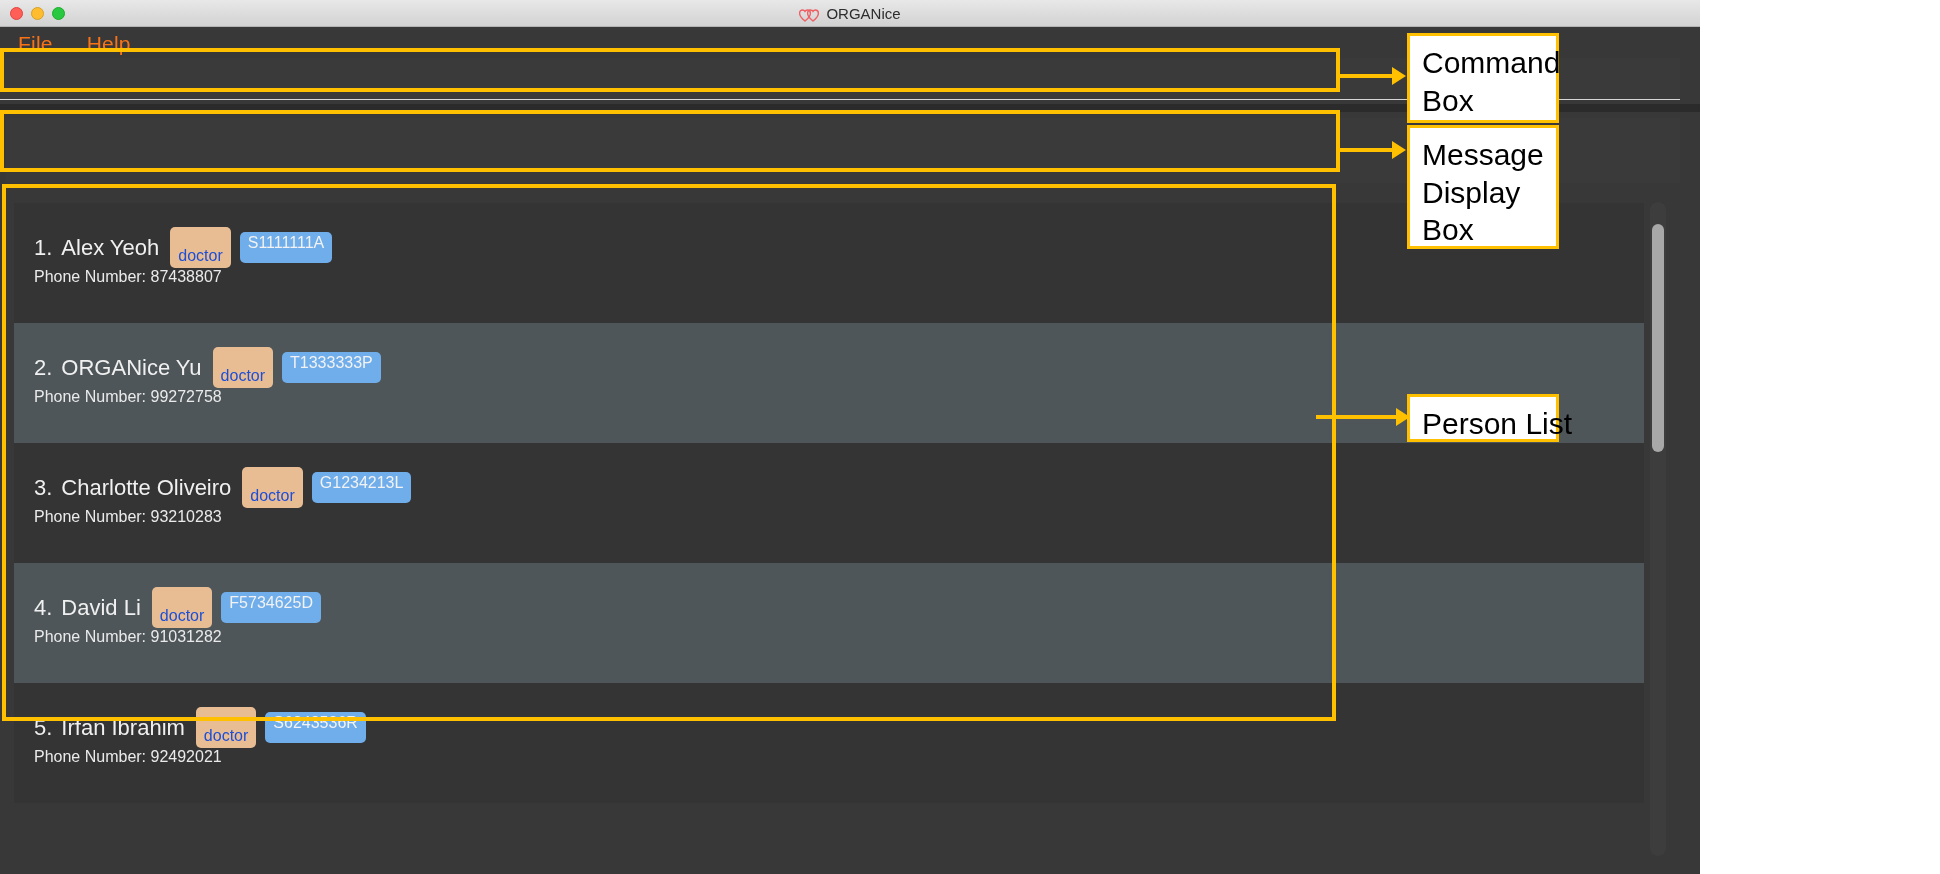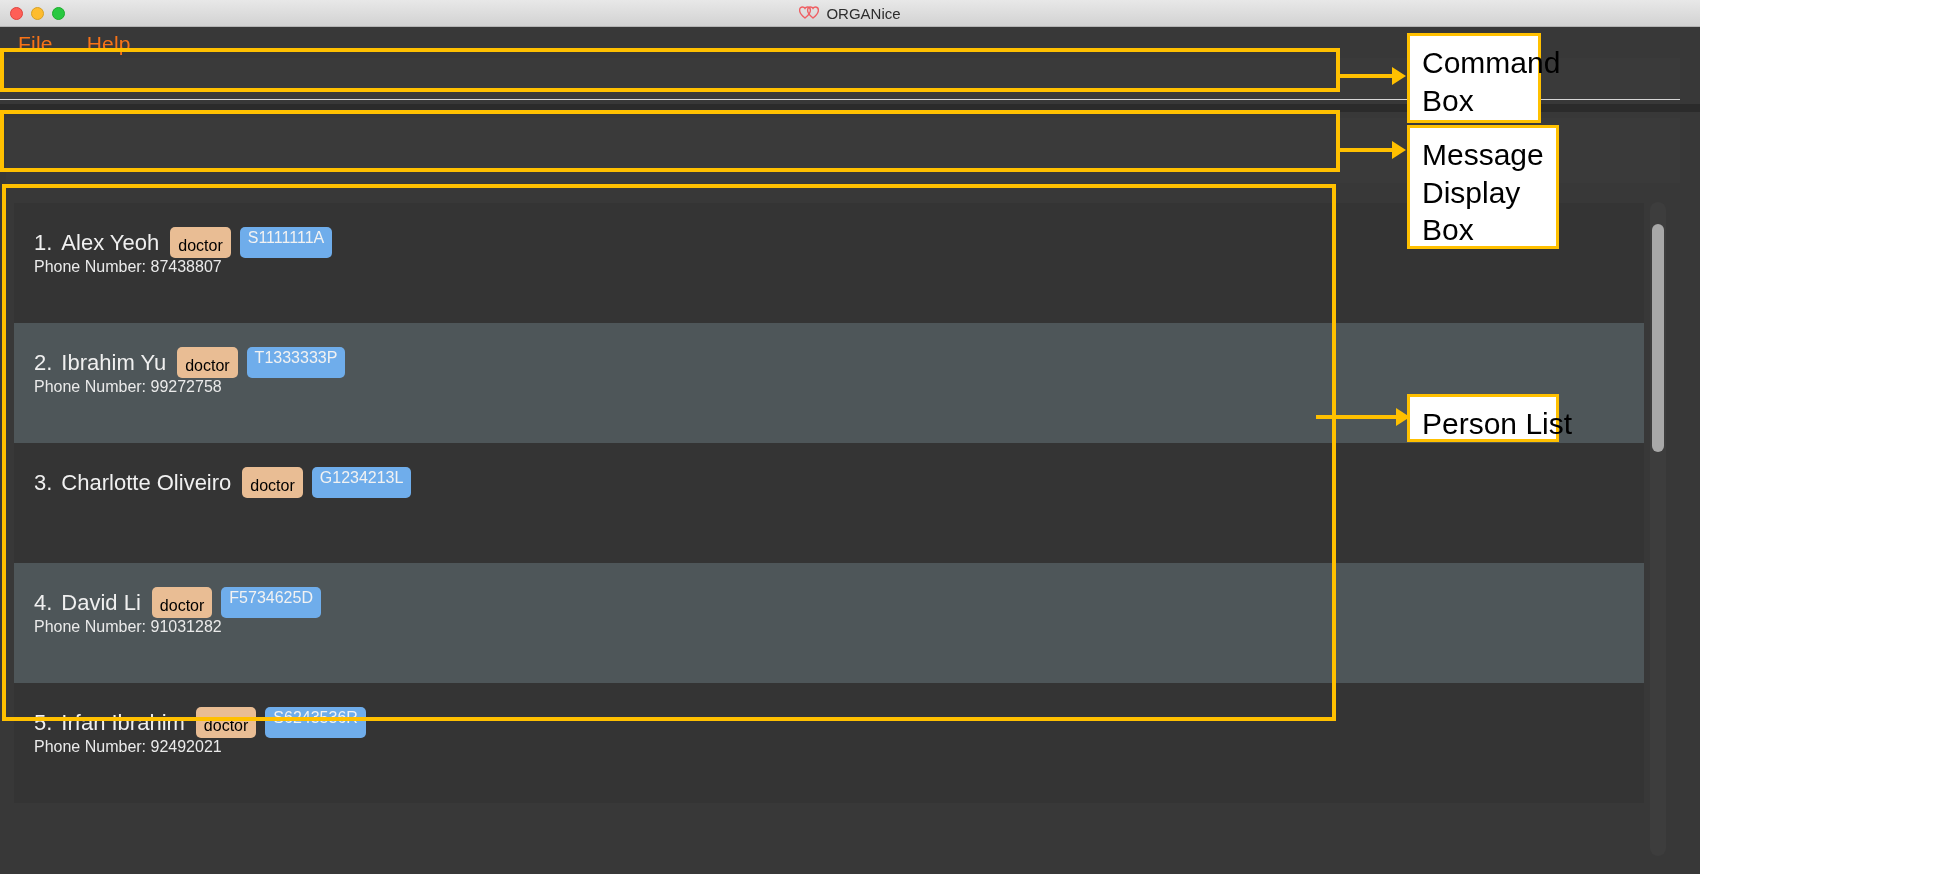--- a/index.html
+++ b/index.html
@@ -24,21 +24,21 @@
   }
   .traffic{
     position:absolute; left:10px; top:0; height:27px;
     display:flex; align-items:center; gap:8px;
   }
   .light{ width:13px; height:13px; border-radius:50%; display:block; }
   .light.red{ background:#ff5f57; border:1px solid #e0443e; }
   .light.yellow{ background:#febc2e; border:1px solid #d6a124; }
   .light.green{ background:#28c840; border:1px solid #1dad2b; }
 
-  .title-wrap{ display:flex; align-items:flex-start; gap:7px; }
+  .title-wrap{ display:flex; align-items:flex-end; gap:7px; }
   .heart-icon{ display:block; width:20px; height:14px; }
   .title-text{ font-size:15px; color:#2d2d2d; font-family:"Liberation Sans", sans-serif; }
 
   
   .menubar{
     height:33px; width:100%; background:#383838;
     display:flex; align-items:center; padding-left:18px; gap:34px;
   }
   .menu-item{ color:#f97316; font-size:21px; letter-spacing:.2px; cursor:pointer; }
 
@@ -83,22 +83,22 @@
   }
   .person-card.odd{ background:#343434; }
   .person-card.even{ background:#4e5659; }
 
   .person-line1{
     display:flex; align-items:center; gap:9px; line-height:1;
   }
   .p-index{ color:#f0f0f0; font-size:22px; }
   .p-name{ color:#f0f0f0; font-size:22px; margin-right:2px; }
   .tag-role{
-    background:#e9bd94; color:#000000; font-size:16px;
-    padding:11px 8px 4px; border-radius:5px; line-height:1;
+    background:#e9bd94; color:#1d4ed8; font-size:16px;
+    padding:21px 8px 4px; border-radius:5px; line-height:1;
   }
   .tag-id{
     background:#6fadeb; color:#f2f2f2; font-size:16px;
     padding:3px 8px 12px; border-radius:5px; line-height:1;
   }
   .person-phone{
     color:#eaeaea; font-size:16px; 
   }
 
   
@@ -180,36 +180,40 @@
           </div>
           <div class="person-phone">
             <span>Phone Number:</span>
             <span>87438807</span>
           </div>
         </div>
 
         <div class="person-card even">
           <div class="person-line1">
             <span class="p-index">2.</span>
-            <span class="p-name">Ibrahim Yu</span>
+            <span class="p-name">ORGANice Yu</span>
             <span class="tag-role">doctor</span>
             <span class="tag-id">T1333333P</span>
           </div>
           <div class="person-phone">
             <span>Phone Number:</span>
             <span>99272758</span>
           </div>
         </div>
 
         <div class="person-card odd">
           <div class="person-line1">
             <span class="p-index">3.</span>
             <span class="p-name">Charlotte Oliveiro</span>
             <span class="tag-role">doctor</span>
             <span class="tag-id">G1234213L</span>
+          </div>
+          <div class="person-phone">
+            <span>Phone Number:</span>
+            <span>93210283</span>
           </div>
         </div>
 
         <div class="person-card even">
           <div class="person-line1">
             <span class="p-index">4.</span>
             <span class="p-name">David Li</span>
             <span class="tag-role">doctor</span>
             <span class="tag-id">F5734625D</span>
           </div>
@@ -254,21 +258,21 @@
   <div class="anno-arrow">
     <div class="arrow-line" style="left:1340px; top:148px; width:60px;"></div>
     <div class="arrow-head" style="left:1392px; top:141px;"></div>
   </div>
 
   <div class="anno-arrow">
     <div class="arrow-line" style="left:1316px; top:415px; width:88px;"></div>
     <div class="arrow-head" style="left:1396px; top:408px;"></div>
   </div>
 
-  <div class="anno-box" style="left:1407px; top:33px; width:134px; height:90px;">
+  <div class="anno-box" style="left:1407px; top:33px; width:152px; height:90px;">
     <span>Command Box</span>
   </div>
 
   <div class="anno-box" style="left:1407px; top:125px; width:152px; height:124px;">
     <span>Message Display Box</span>
   </div>
 
   <div class="anno-box" style="left:1407px; top:394px; width:152px; height:48px; white-space:nowrap;">
     <span>Person List</span>
   </div>

